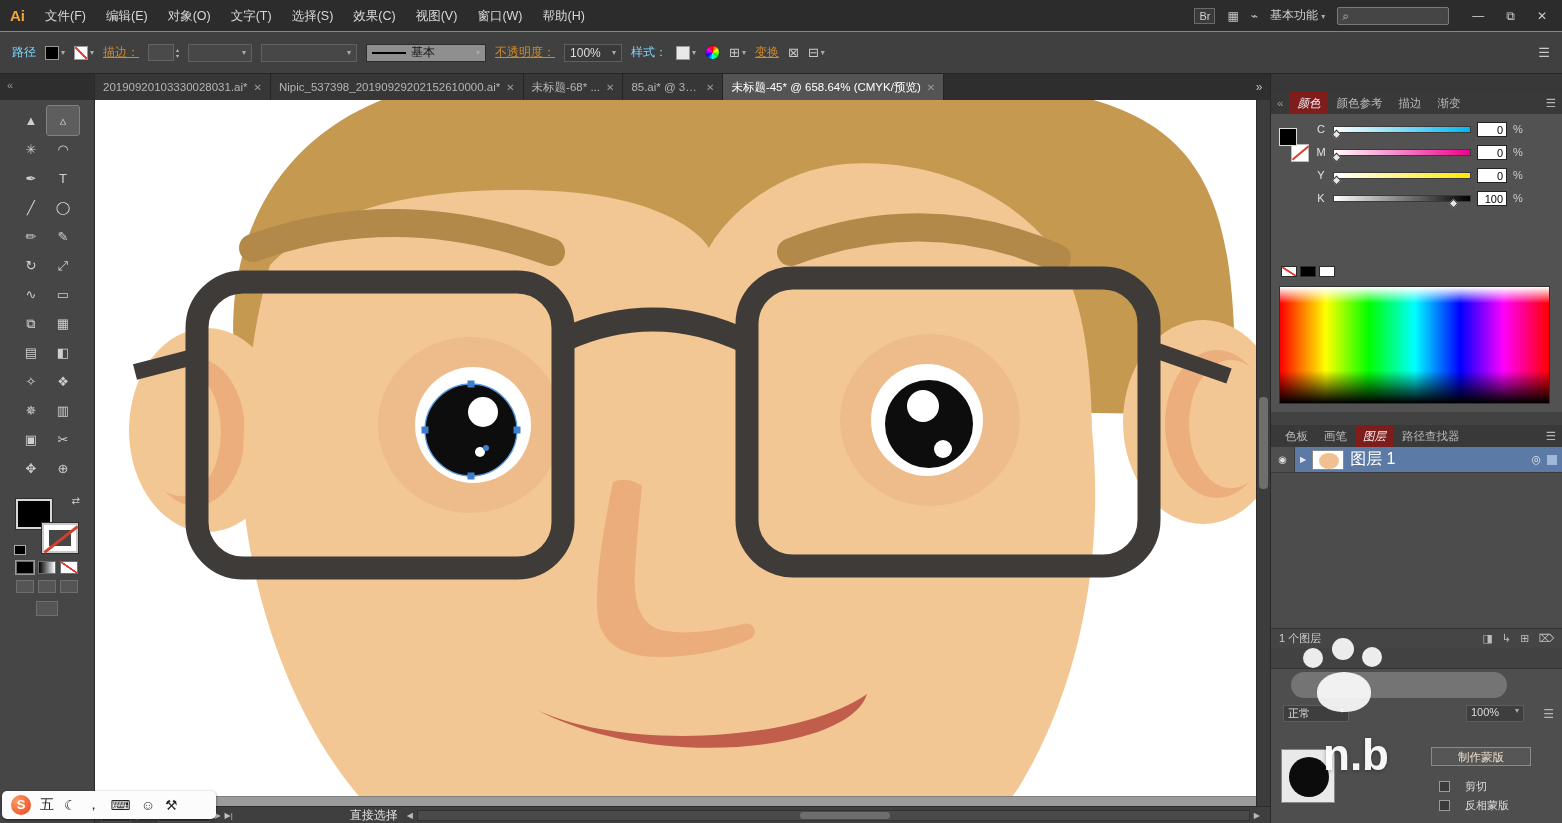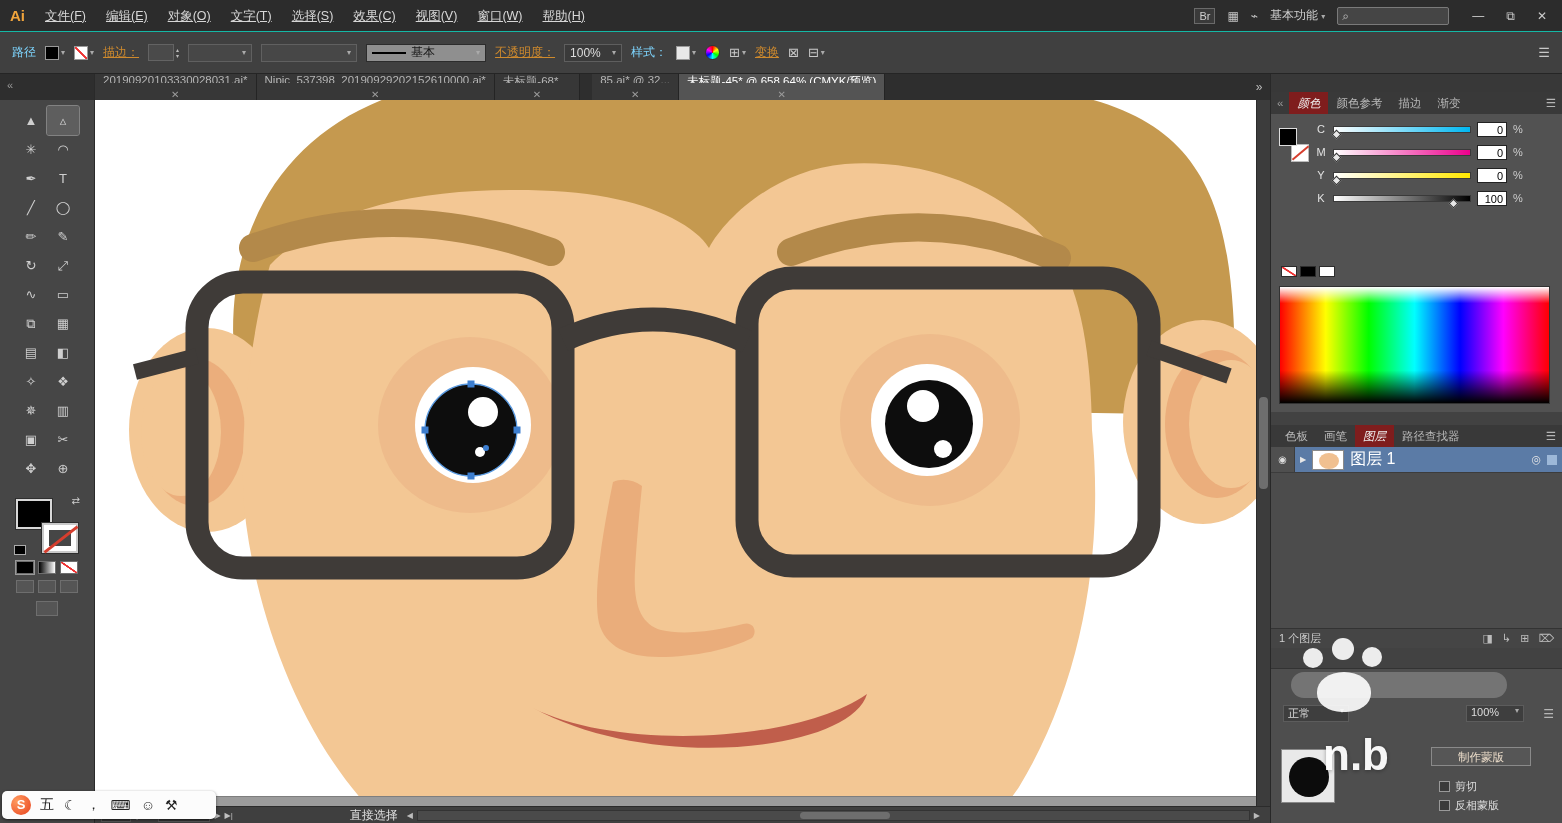--- a/index.html
+++ b/index.html
@@ -4,21 +4,21 @@
 <style>
   * { box-sizing: border-box; margin: 0; padding: 0; }
   html,body { background:#222; }
   body { font-family:"Liberation Sans","DejaVu Sans",sans-serif; font-size:12px; }
   .app { position:relative; width:1562px; height:823px; background:#3c3c3c; overflow:hidden; color:#d6d6d6; }
 
   
   .menubar { position:absolute; top:0; left:0; width:1562px; height:32px; background:#2c2c2c;
              border-bottom:1px solid #14b8a6; display:flex; align-items:center; padding-left:6px; }
   .logo { color:#f0a43c; font-weight:bold; font-size:15px; padding:0 10px 0 4px; }
-  .menus { display:flex;text-decoration:underline; }
+  .menus { display:flex; }
   .menu-item { padding:0 10px; line-height:32px; font-size:12.5px; color:#d8d8d8; cursor:default; }
   .mb-right { margin-left:auto; display:flex; align-items:center; gap:12px; padding-right:4px; }
   .br { border:1px solid #6a6a6a; padding:1px 4px; font-size:11px; background:#3a3a3a; color:#cfcfcf; }
   .mb-icon { color:#c3c3c3; font-size:12px; }
   .workspace { color:#d0d0d0; }
   .chev { font-size:8px; color:#aaa; font-style:normal; }
   .searchbox { width:112px; height:18px; background:#454545; border:1px solid #7a7a7a; border-radius:2px;
                display:flex; align-items:center; padding:0 4px; gap:4px; }
   .searchbox .sicon { color:#bbb; font-size:12px; }
   .searchbox input { flex:1; width:80px; background:transparent; border:none; outline:none; color:#ddd; font-size:11px; }
@@ -44,21 +44,21 @@
   .recolor { width:15px; height:15px; border-radius:50%; background:#888;
              background:conic-gradient(#f00,#ff0,#0f0,#0ff,#00f,#f0f,#f00); border:1px solid #333; }
   .cb-icon { color:#c8c8c8; font-size:13px; }
   .cb-spacer { flex:1; }
 
   
   .tabstrip { position:absolute; top:74px; left:95px; width:1175px; height:26px; background:#2e2e2e;
               display:flex; align-items:flex-end; }
   #tabs { display:flex; height:26px; flex:1; min-width:0; }
   .tab { display:flex; align-items:center; gap:6px; height:26px; padding:0 8px; background:#373737;
-         border-right:1px solid #242424; color:#b5b5b5; font-size:11.5px; min-width:0;flex-direction:column; }
+         border-right:1px solid #242424; color:#b5b5b5; font-size:11.5px; min-width:0; }
   .tab.active { background:#545454; color:#fff; }
   .tab-label { overflow:hidden; text-overflow:ellipsis; white-space:nowrap; min-width:0; }
   .tab-close { font-size:10px; color:#9c9c9c; }
   .tab-overflow { width:22px; text-align:center; color:#bbb; line-height:26px; }
 
   
   .toolbar { position:absolute; top:74px; left:0; width:95px; bottom:0; background:#464646; border-right:1px solid #2a2a2a; }
   .tb-head { height:26px; background:#2e2e2e; color:#9a9a9a; padding:5px 7px; font-size:11px; }
   #toolgrid { width:64px; margin:6px auto 0; display:grid; grid-template-columns:32px 32px; }
   .tool { height:29px; display:flex; align-items:center; justify-content:center; color:#cfcfcf; font-size:13px; border-radius:2px; }
@@ -153,21 +153,21 @@
   .transparency { margin-top:20px; flex:1; background:#4e4e4e; border-top:1px solid #333; position:relative; }
   .t-box { position:absolute; height:17px; background:#3e3e3e; border:1px solid #5c5c5c; color:#ddd;
            display:flex; align-items:flex-start; justify-content:space-between; padding:0 4px; font-size:11px; }
   .t-blend { left:12px; top:36px; width:66px; }
   .t-opacity { left:195px; top:36px; width:58px; }
   .t-menu { position:absolute; right:8px; top:38px; color:#b5b5b5; }
   .t-thumb { position:absolute; left:10px; top:80px; width:54px; height:54px; background:#e9e9e9; border:1px solid #888; }
   .t-thumb i { position:absolute; left:7px; top:7px; width:40px; height:40px; border-radius:50%; background:#0c0c0c; }
   .t-makemask { position:absolute; left:160px; top:78px; width:100px; height:19px; border:1px solid #8a8a8a;
                 background:#565656; color:#eadbc8; text-align:center; line-height:19px; font-size:11.5px; }
-  .t-check { position:absolute; left:168px; display:flex; align-items:center; gap:5px; color:#ddd; font-size:11px; }
+  .t-check { position:absolute; left:168px; display:flex; align-items:center; gap:15px; color:#ddd; font-size:11px; }
   .t-check b { width:11px; height:11px; border:1px solid #999; background:#3a3a3a; }
   .t-c1 { top:110px; } .t-c2 { top:129px; }
 
   
   .wm-blob { position:absolute; left:20px; top:598px; width:216px; height:26px; border-radius:13px;
              background:rgba(255,255,255,.22); z-index:51; }
   .paw { position:absolute; left:30px; top:564px; width:92px; height:82px; z-index:52; opacity:.9; }
   .paw i { position:absolute; background:#fff; border-radius:50%; }
   .paw .t1 { left:2px; top:10px; width:20px; height:20px; }
   .paw .t2 { left:31px; top:0;  width:22px; height:22px; }
@@ -282,21 +282,21 @@
           <span class="tab-close">✕</span>
         </div>
         <div class="tab" style="max-width: 305px;">
           <span class="tab-label">Nipic_537398_20190929202152610000.ai*</span>
           <span class="tab-close">✕</span>
         </div>
         <div class="tab" style="max-width: 118px;">
           <span class="tab-label">未标题-68* ...</span>
           <span class="tab-close">✕</span>
         </div>
-        <div class="tab" style="max-width: 100px; margin-left: 12px;">
+        <div class="tab" style="max-width: 100px;">
           <span class="tab-label">85.ai* @ 32...</span>
           <span class="tab-close">✕</span>
         </div>
         <div class="tab active" style="max-width: 252px;">
           <span class="tab-label">未标题-45* @ 658.64% (CMYK/预览)</span>
           <span class="tab-close">✕</span>
         </div>
       </div>
     <span class="tab-overflow">»</span>
   </div>

